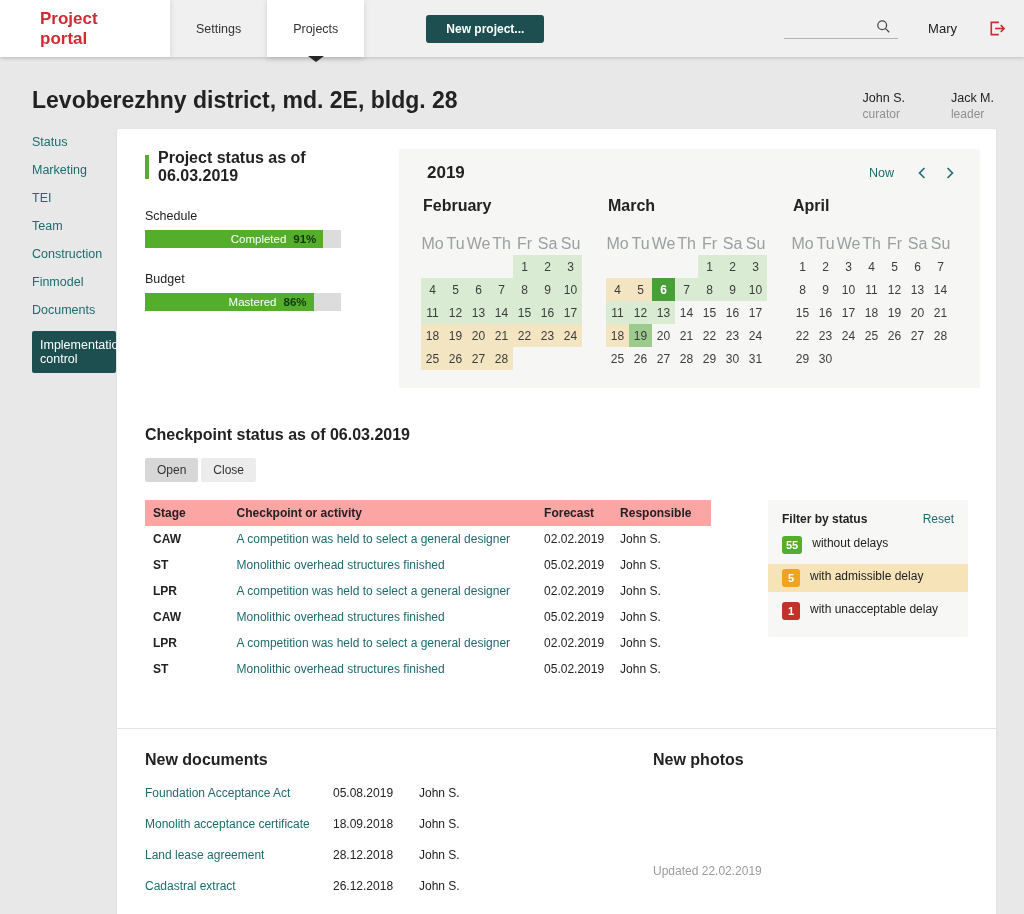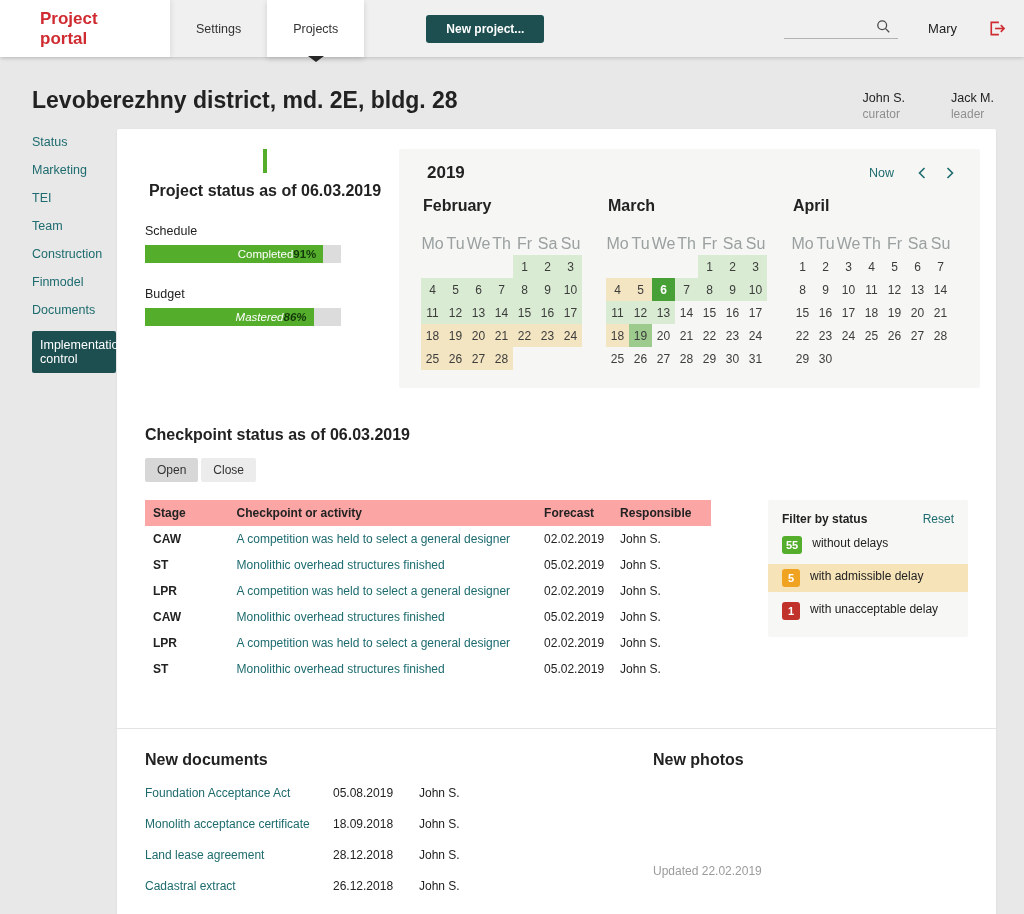--- a/index.html
+++ b/index.html
@@ -41,27 +41,27 @@
   .main { display:flex; padding:0 28px 28px 32px; align-items:flex-start; }
   .sidebar { width:85px; flex:none; padding-top:6px; }
   .side-item { color:#1d6b6e; font-size:12.5px; line-height:14px; margin-bottom:14px; cursor:pointer; }
   .side-item.active { background:#1d4f51; color:#fff; padding:7px 8px; width:84px;
                       border-radius:2px; margin-top:2px; }
   .card { flex:1; background:#fff; border-radius:2px; box-shadow:0 1px 3px rgba(0,0,0,.06);
           padding-bottom:26px; min-height:741px; }
   
   .card-top { display:flex; padding:20px 16px 0 28px; }
   .status-col { width:240px; flex:none; }
-  .status-title { display:flex; gap:9px; align-items:center;flex-direction:column; }
+  .status-title { display:flex; gap:9px; align-items:center; }
   .accent { width:4px; height:24px; background:#55ad2c; flex:none; }
   h2 { font-size:16px; margin:0; font-weight:700; }
   .bar-label { font-size:12.5px; margin:24px 0 7px; color:#222; }
   .bar { width:196px; height:18px; background:#dcdcdc; }
   .bar-fill { height:100%; background:#55ad2c; display:flex; align-items:center;
-              justify-content:flex-end; padding-right:7px; }
+              justify-content:flex-end; gap:7px; padding-right:7px; }
   .bar-status { color:#fff; font-size:11.5px; }
   .bar-pct { color:#12380a; font-weight:700; font-size:11.5px; }
   
   .calendar { flex:1; margin-left:14px; background:#f6f6f4; padding:14px 22px 18px; border-radius:2px; }
   .cal-head { display:flex; align-items:center; }
   .cal-year { font-size:17px; font-weight:700; margin-left:6px; }
   .cal-now { margin-left:auto; color:#1d6b6e; font-size:12.5px; cursor:pointer; }
   .cal-nav { display:flex; gap:16px; margin-left:22px; margin-right:2px; align-items:center; }
   .chev { cursor:pointer; display:flex; }
   .months { display:flex; gap:24px; margin-top:14px; }
@@ -175,21 +175,21 @@
         <div id="bars">
             <div class="bar-label">Schedule</div>
             <div class="bar">
               <div class="bar-fill" style="width: 91%;">
                 <span class="bar-status">Completed</span>
                 <span class="bar-pct">91%</span>
               </div>
             </div>
             <div class="bar-label">Budget</div>
             <div class="bar">
-              <div class="bar-fill" style="width: 86%; font-style: italic;">
+              <div class="bar-fill" style="width: 86%;">
                 <span class="bar-status">Mastered</span>
                 <span class="bar-pct">86%</span>
               </div>
             </div>
           </div>
       </div>
 
       <div class="calendar">
         <div class="cal-head">
           <div class="cal-year">2019</div>

